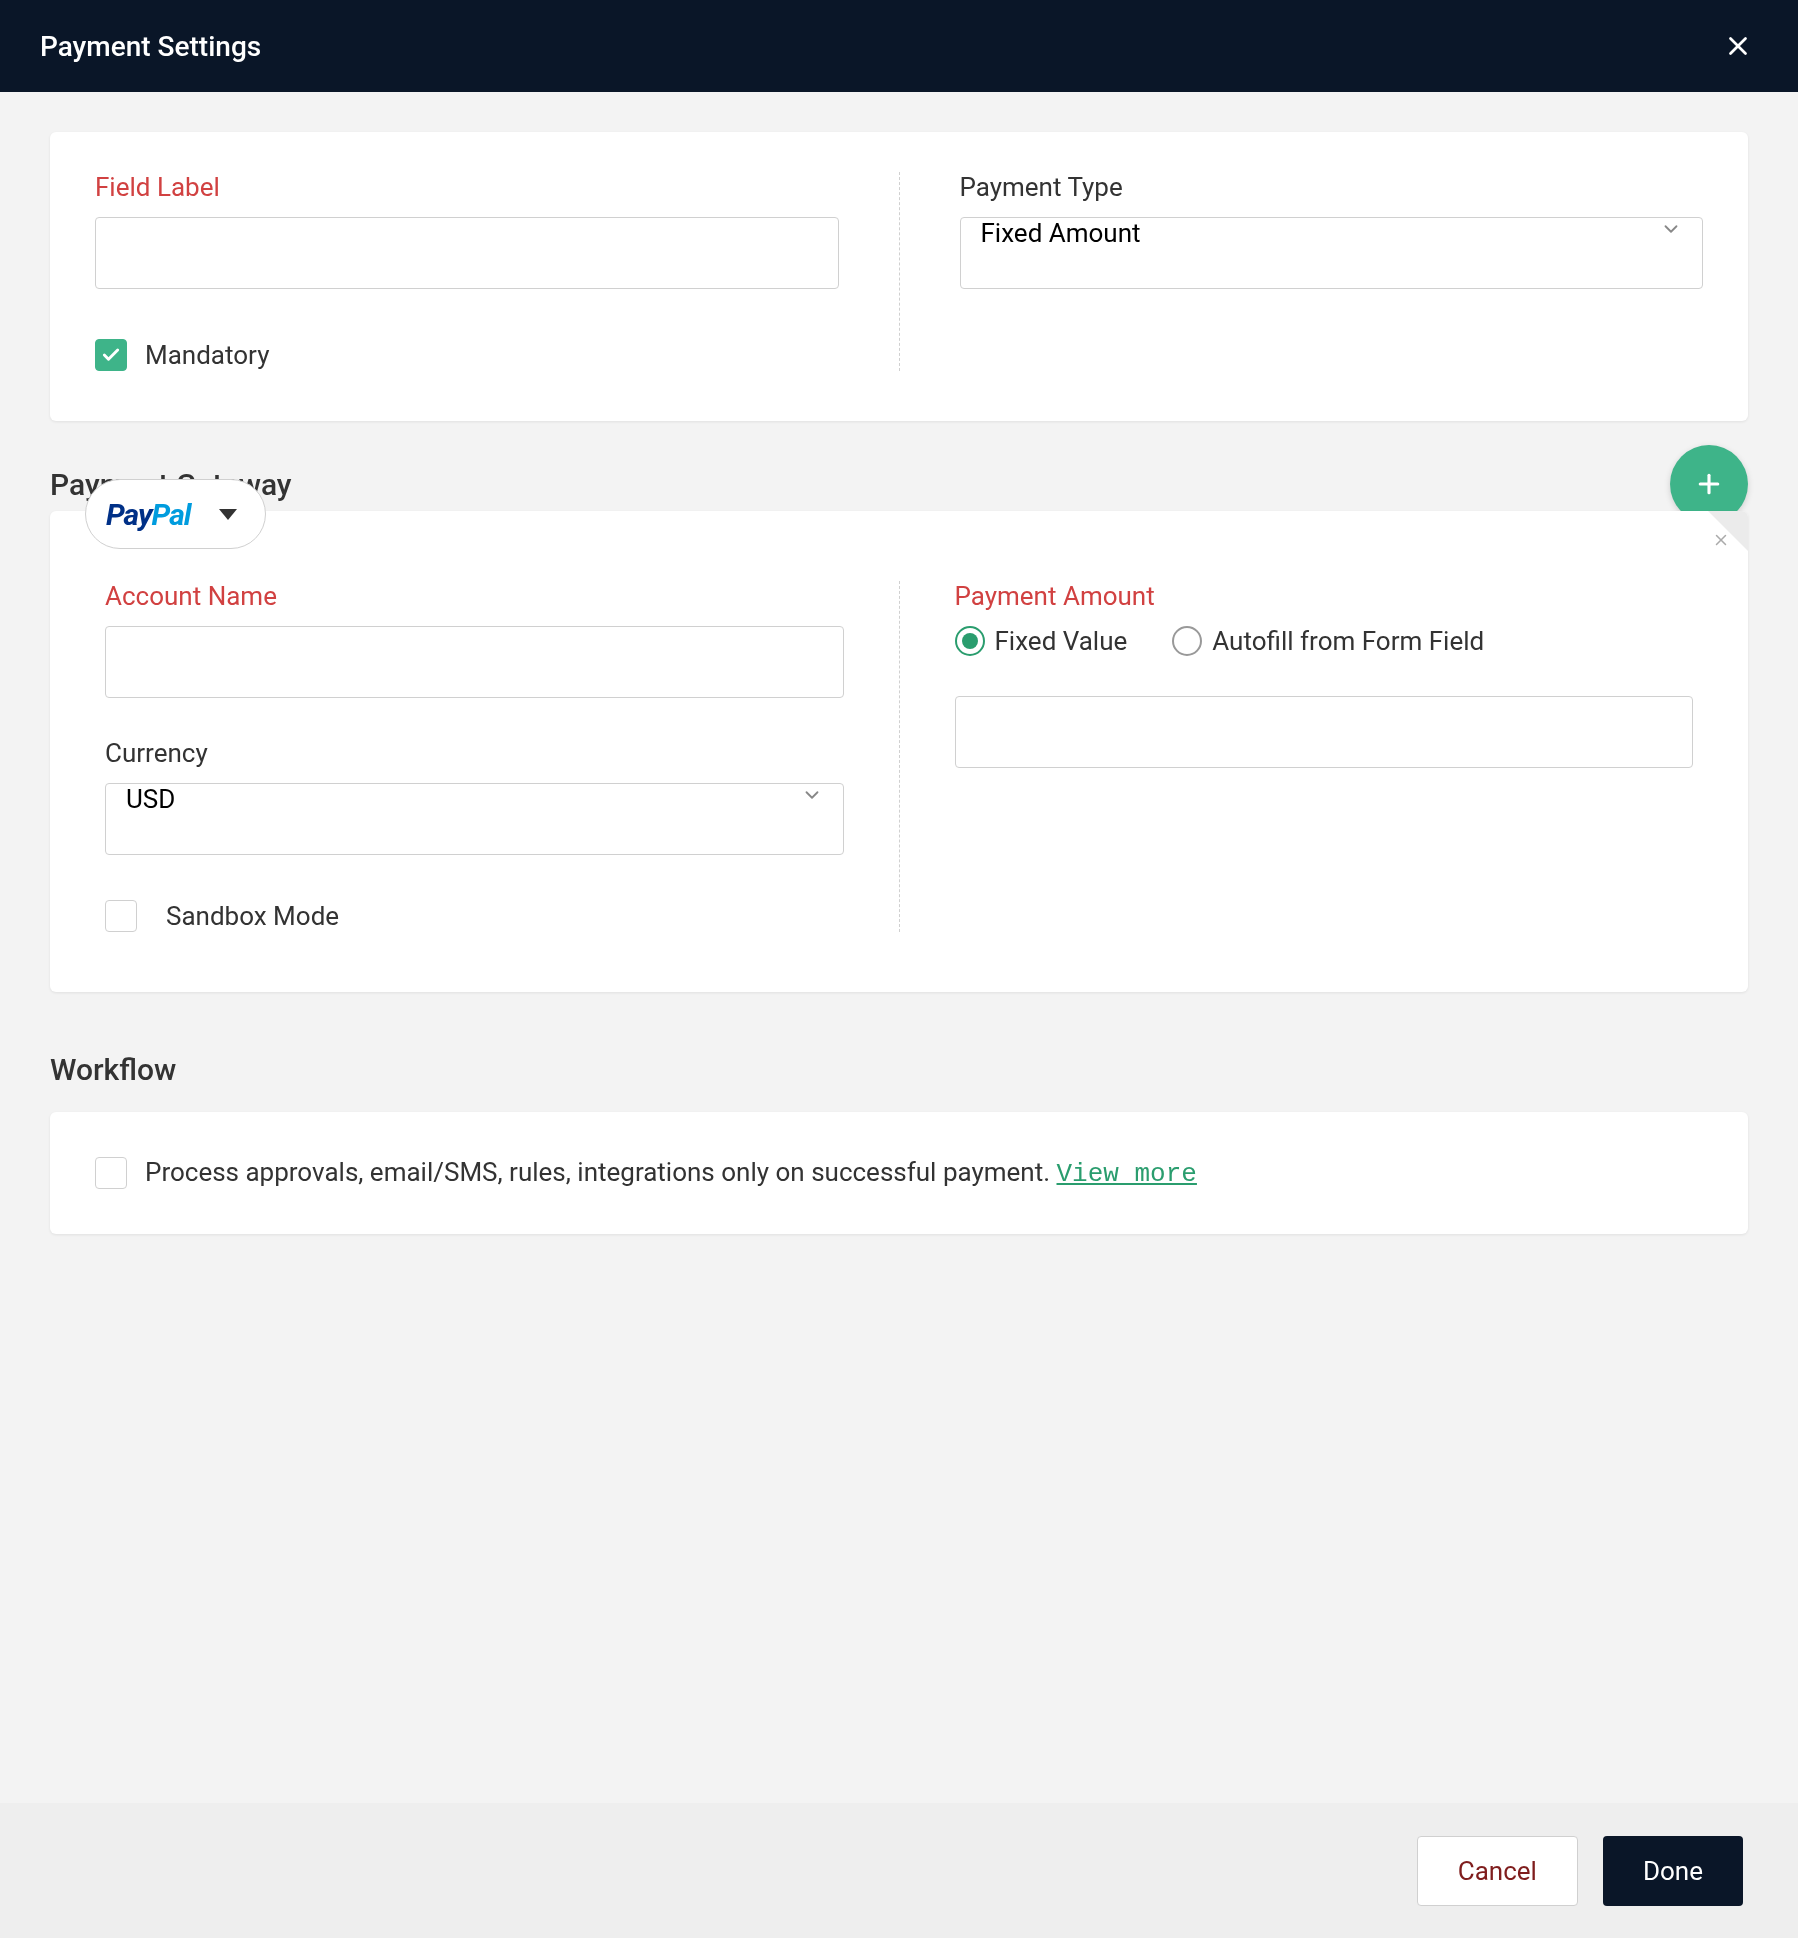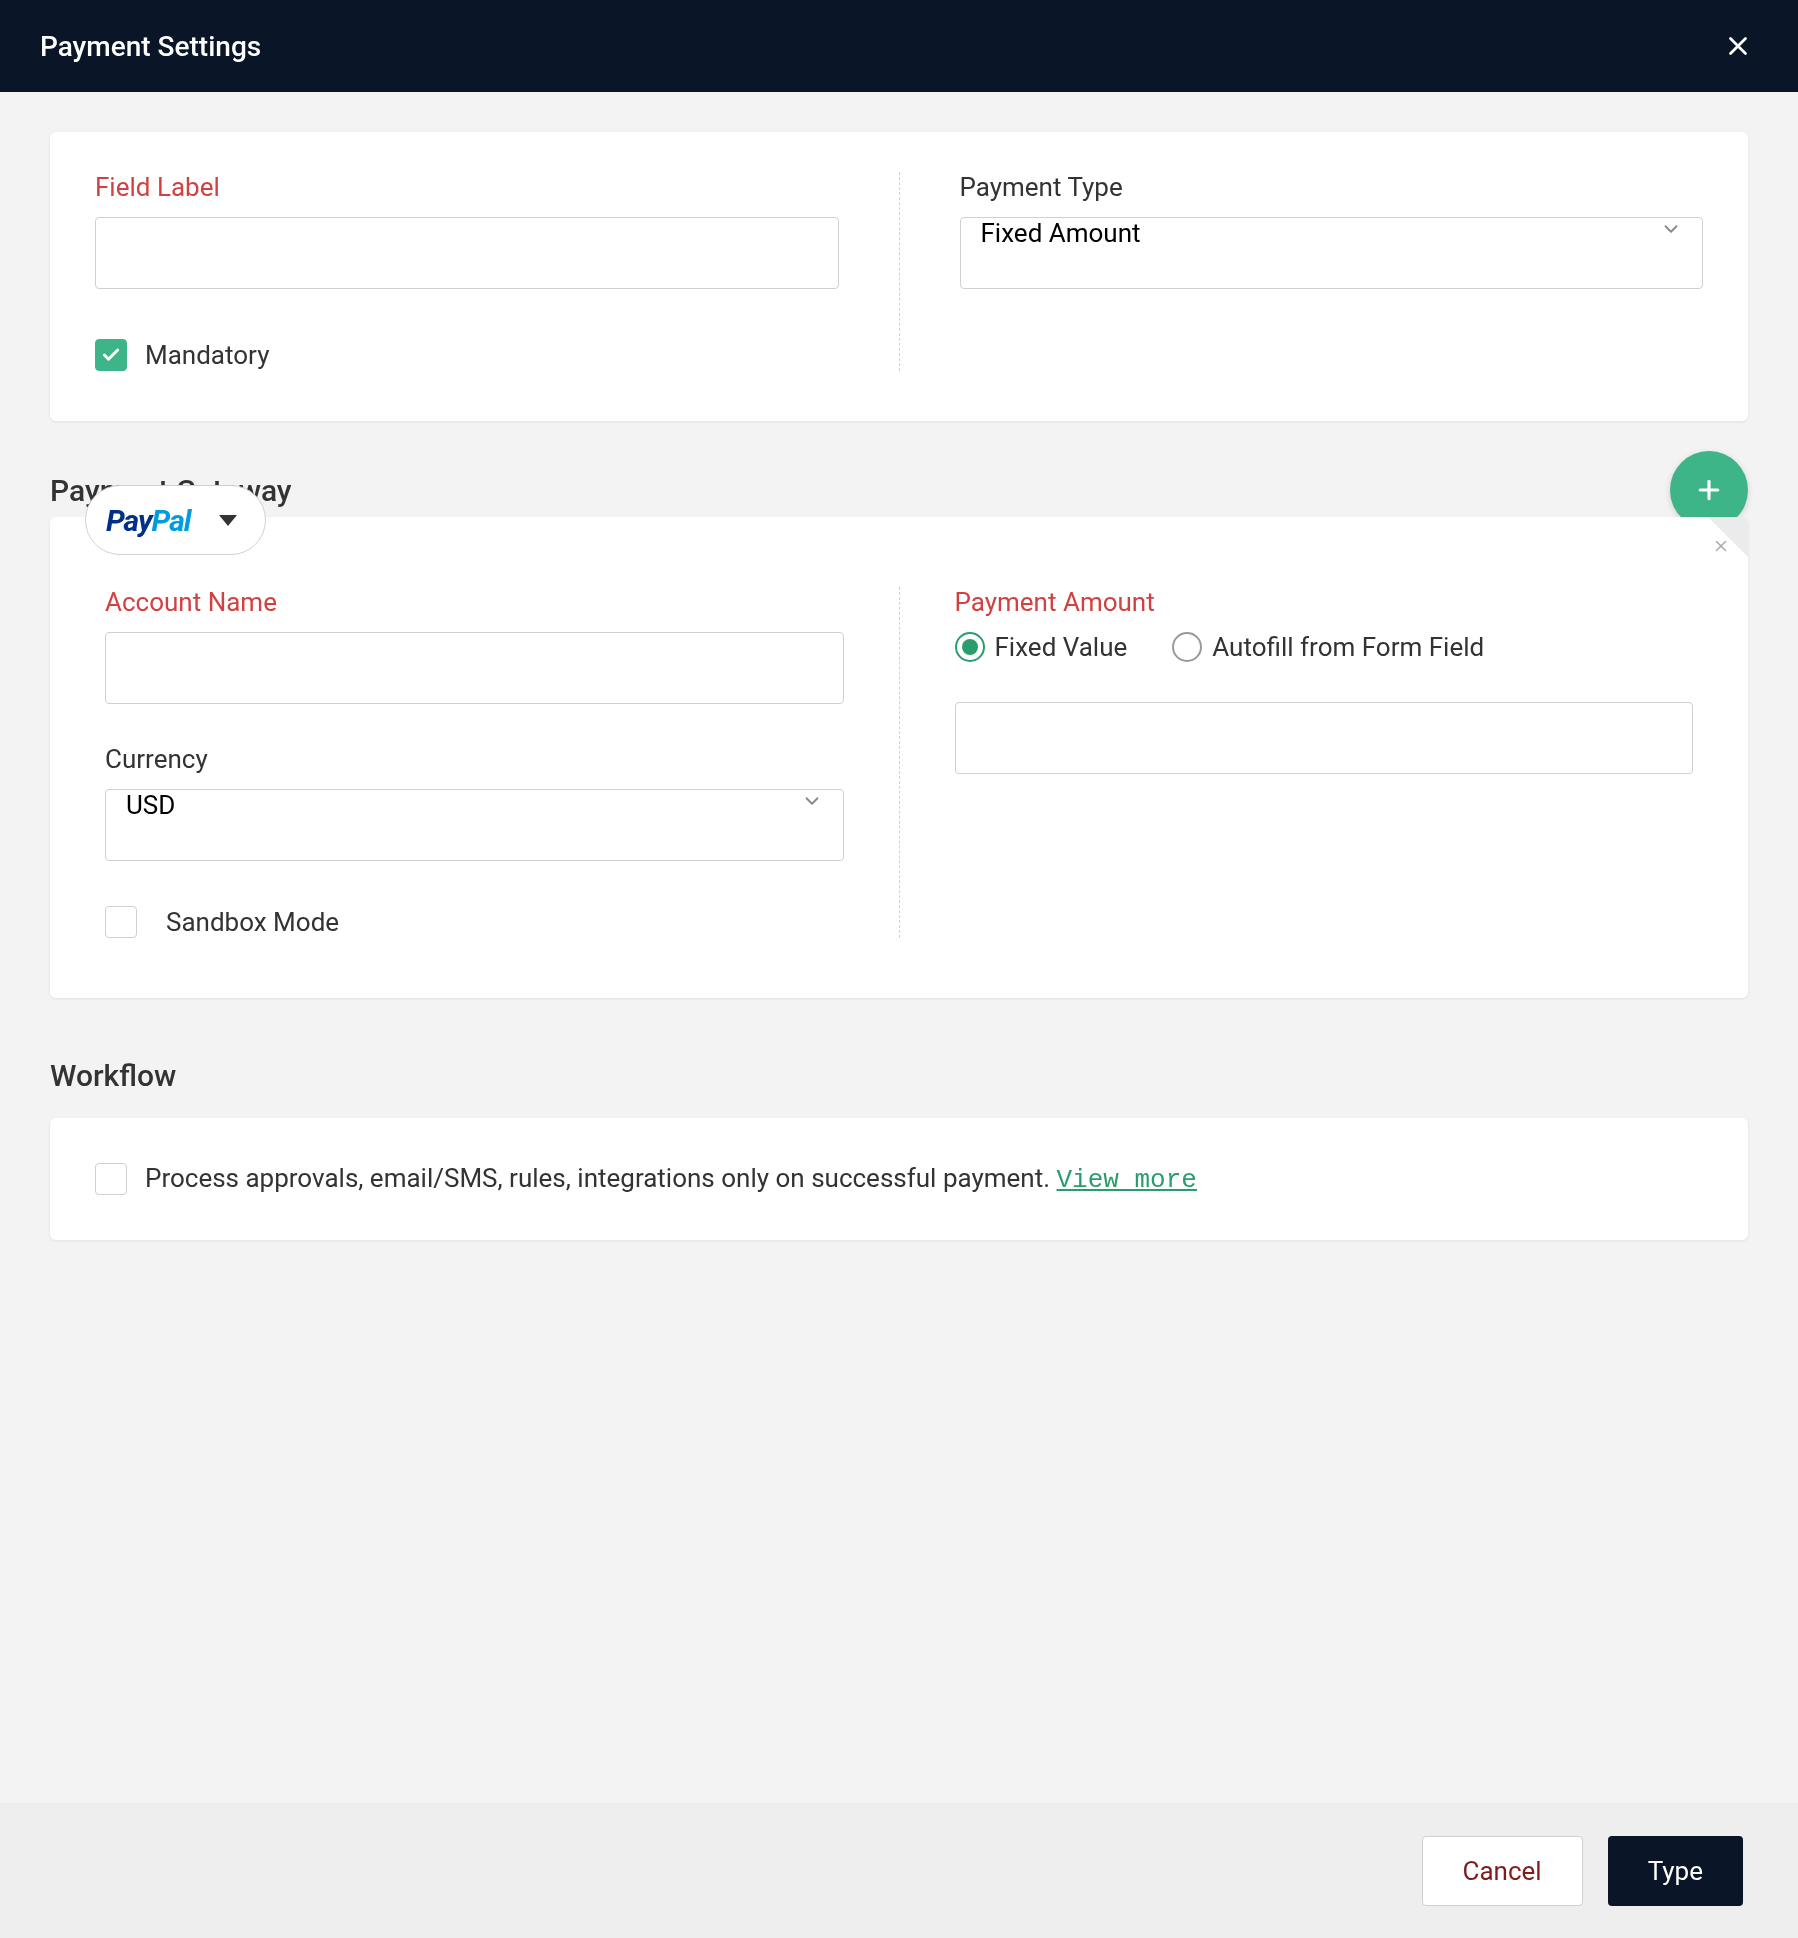--- a/index.html
+++ b/index.html
@@ -39,21 +39,21 @@
     }
     .content {
       flex: 1;
       padding: 40px 50px;
       overflow-y: auto;
     }
     .card {
       background: #ffffff;
       border-radius: 6px;
       box-shadow: 0 1px 3px rgba(0,0,0,0.08);
-      margin-bottom: 30px;
+      margin-bottom: 24px;
     }
     .card-top {
       display: flex;
       padding: 40px 45px 50px 45px;
     }
     .col {
       flex: 1;
     }
     .col-left {
       padding-right: 60px;
@@ -431,14 +431,14 @@
       <div class="workflow-text">
         <span>Process approvals, email/SMS, rules, integrations only on successful payment. </span><a class="view-more">View more</a>
       </div>
     </div>
   </div>
 
 </div>
 
 <div class="footer">
   <div class="btn btn-secondary">Cancel</div>
-  <div class="btn btn-primary">Type</div>
+  <div class="btn btn-primary">Done</div>
 </div>
 
 </body></html>

